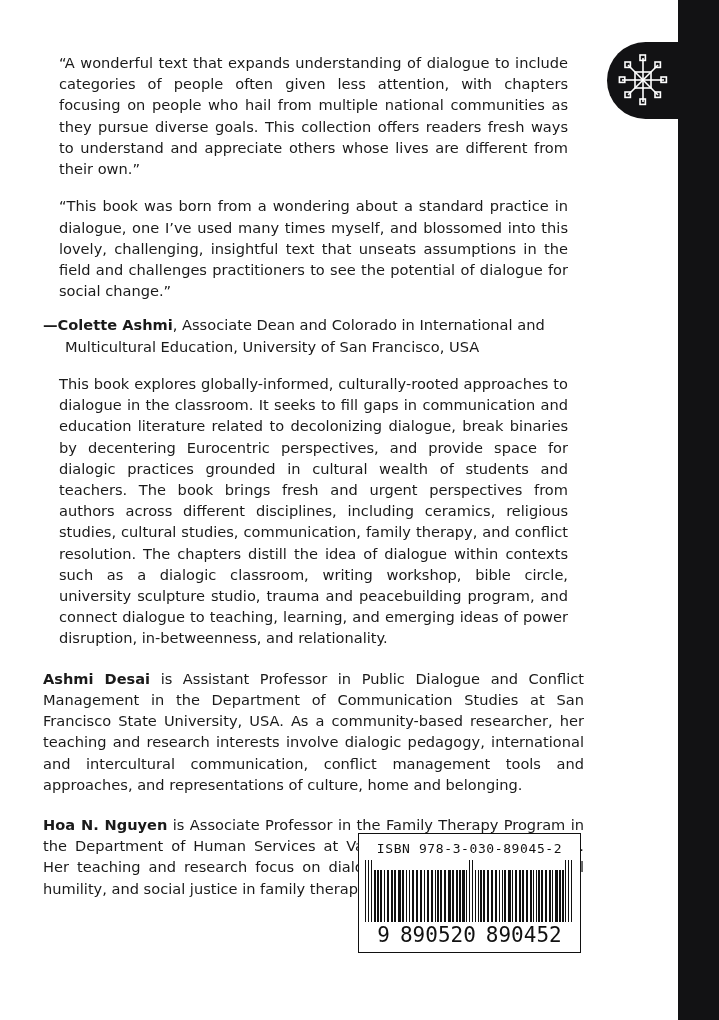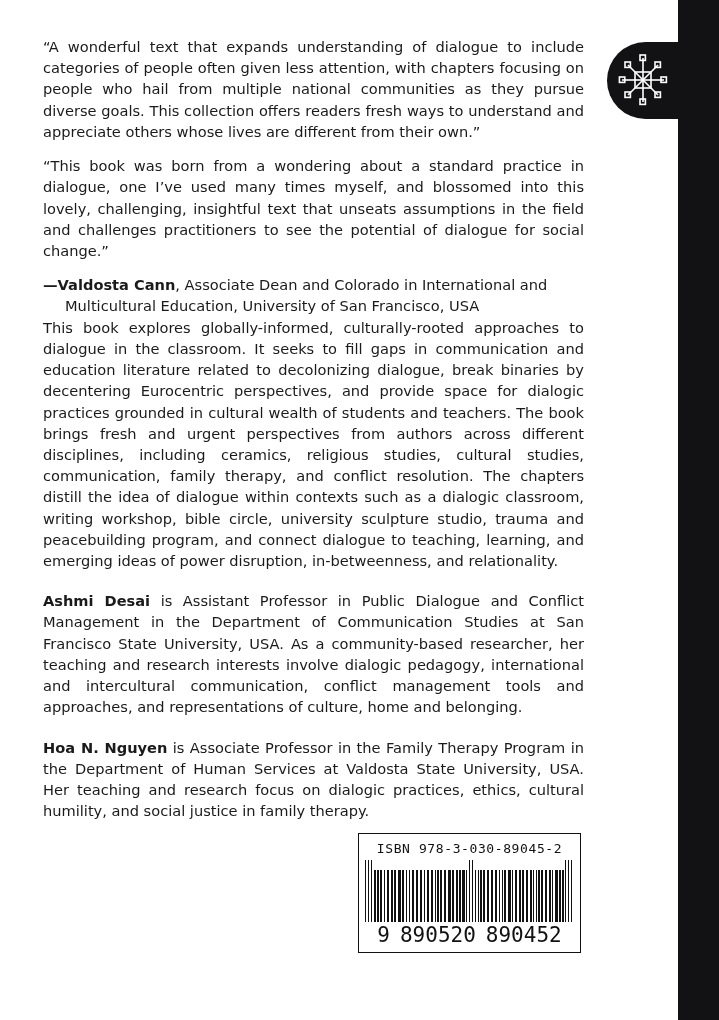--- a/index.html
+++ b/index.html
@@ -45,21 +45,21 @@
 
   
   .content {
     position: absolute;
     left: 43px;
     top: 36px;
     width: 541px;
   }
 
   p {
-    margin: 0;
+    margin: 16px;
     font-size: 14.6px;
     line-height: 1.455;
     text-align: justify;
     -webkit-hyphens: none;
     hyphens: none;
   }
 
   .blk { margin-bottom: 13px; }
   .blk-gap { margin-bottom: 19px; }
 
@@ -184,21 +184,21 @@
 
 <div class="content">
 
   <div>
     <p class="blk">“A wonderful text that expands understanding of dialogue to include categories of people often given less attention, with chapters focusing on people who hail from multiple national communities as they pursue diverse goals. This collection offers readers fresh ways to understand and appreciate others whose lives are different from their own.”</p>
   </div>
 
   <div>
     <p class="blk">“This book was born from a wondering about a standard practice in dialogue, one I’ve used many times myself, and blossomed into this lovely, challenging, insightful text that unseats assumptions in the field and challenges practitioners to see the potential of dialogue for social change.”</p>
   </div>
-  <p class="attrib blk-gap"><b>—Valdosta Cann</b><span>, Associate Dean and Colorado in International and Multicultural Education, University of San Francisco, USA</span></p>
+  <p class="attrib blk-gap"><b>—Colette Ashmi</b><span>, Associate Dean and Colorado in International and Multicultural Education, University of San Francisco, USA</span></p>
 
   <p class="blk-gap">This book explores globally-informed, culturally-rooted approaches to dialogue in the classroom. It seeks to fill gaps in communication and education literature related to decolonizing dialogue, break binaries by decentering Eurocentric perspectives, and provide space for dialogic practices grounded in cultural wealth of students and teachers. The book brings fresh and urgent perspectives from authors across different disciplines, including ceramics, religious studies, cultural studies, communication, family therapy, and conflict resolution. The chapters distill the idea of dialogue within contexts such as a dialogic classroom, writing workshop, bible circle, university sculpture studio, trauma and peacebuilding program, and connect dialogue to teaching, learning, and emerging ideas of power disruption, in-betweenness, and relationality.</p>
 
   <p class="bio bio-gap"><b>Ashmi Desai</b><span> is Assistant Professor in Public Dialogue and Conflict Management in the Department of Communication Studies at San Francisco State University, USA. As a community-based researcher, her teaching and research interests involve dialogic pedagogy, international and intercultural communication, conflict management tools and approaches, and representations of culture, home and belonging.</span></p>
 
   <p class="bio"><b>Hoa N. Nguyen</b><span> is Associate Professor in the Family Therapy Program in the Department of Human Services at Valdosta State University, USA. Her teaching and research focus on dialogic practices, ethics, cultural humility, and social justice in family therapy.</span></p>
 
 </div>
 
 <div class="wordmark">

